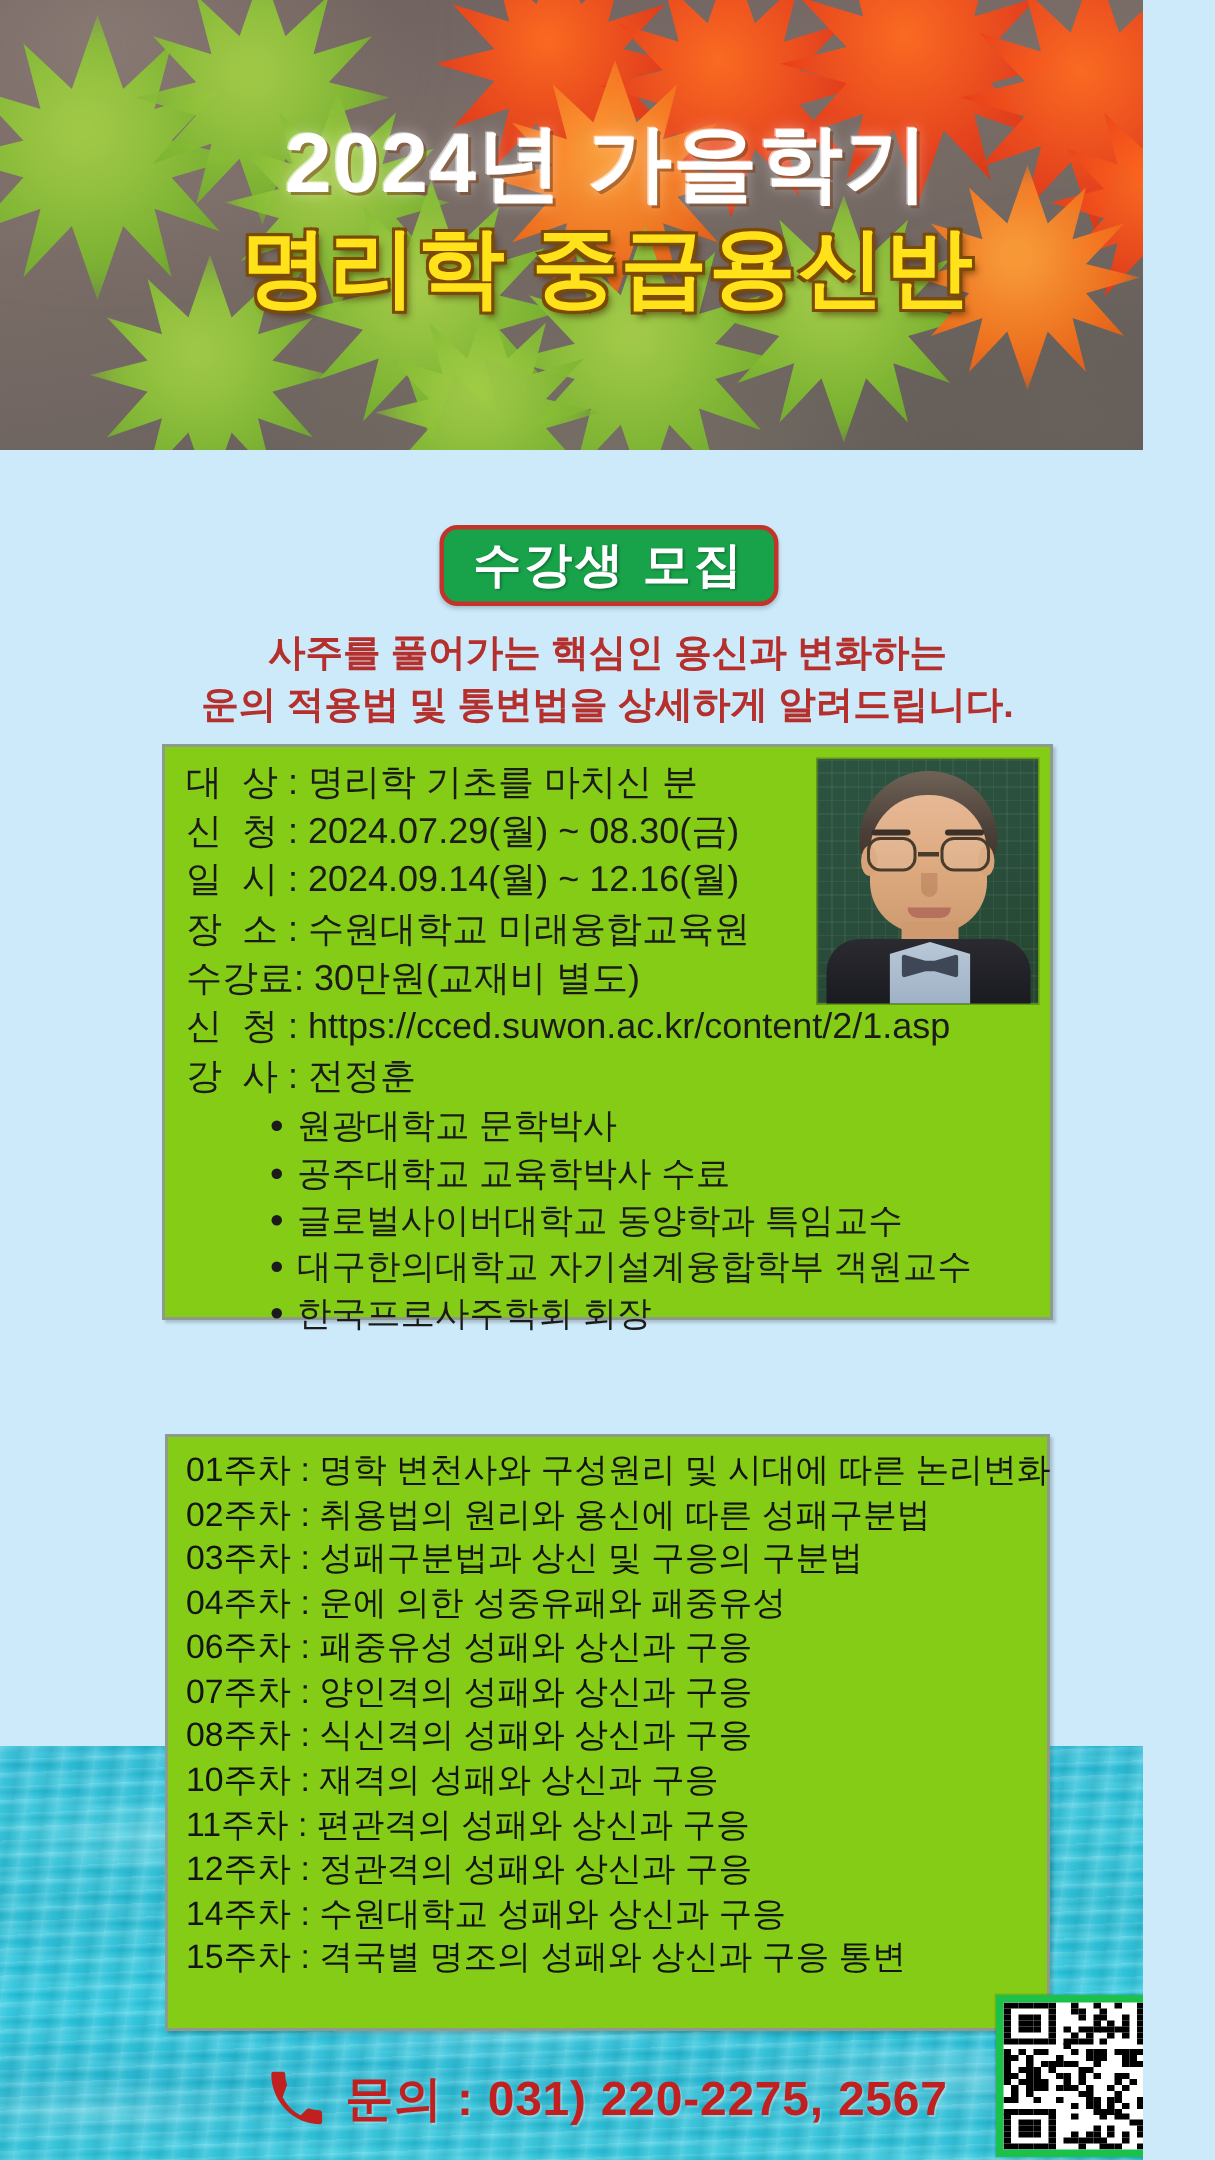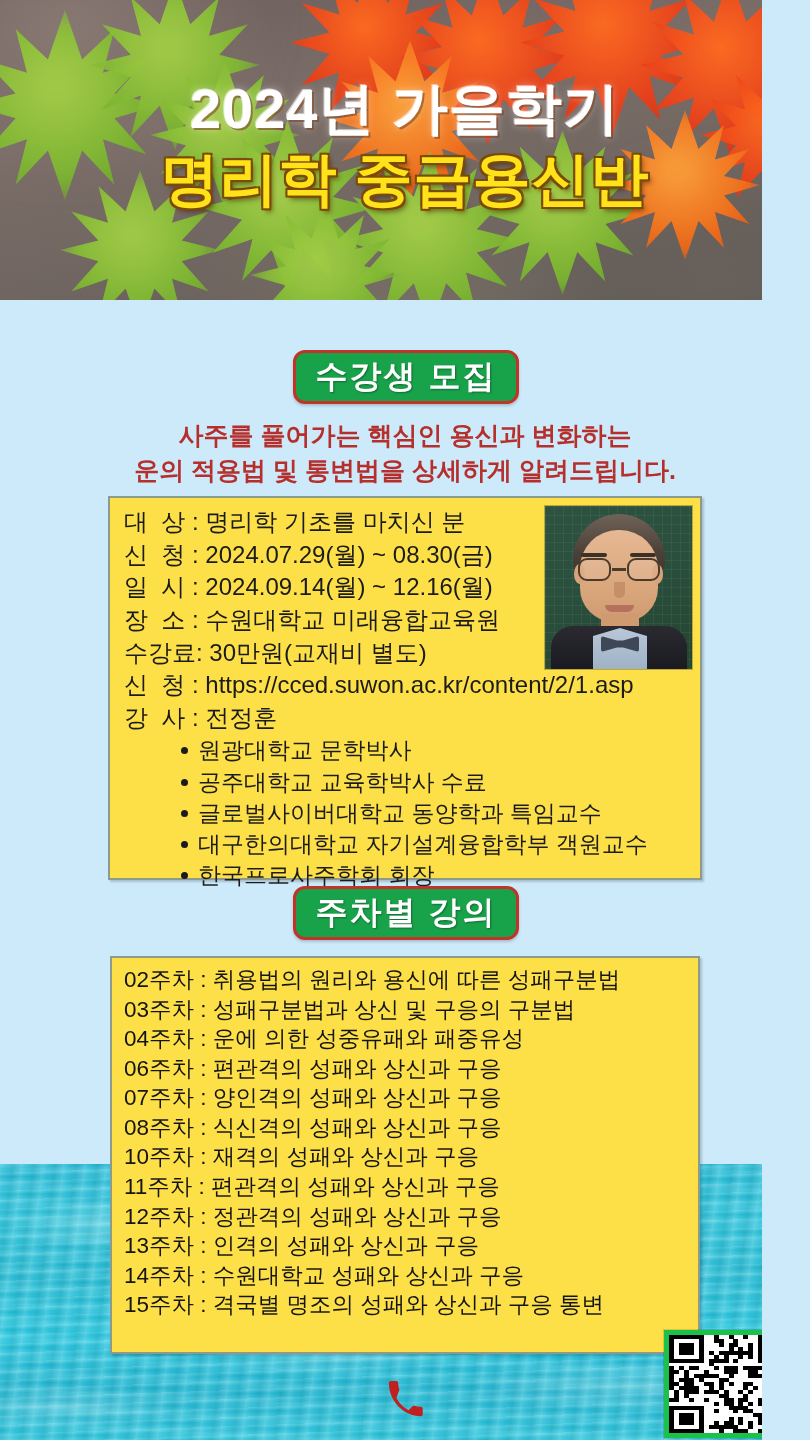--- a/index.html
+++ b/index.html
@@ -103,21 +103,21 @@
   
   .intro {
     position:absolute; left:0; top:418px; width:810px;
     text-align:center; color:#b5302c;
     font-size:25px; font-weight:600; line-height:1.38;
   }
 
   
   .box {
     position:absolute;
-    background:#fde047;
+    background:#84cc16;
     border:2px solid #8d9a8d;
     box-shadow:2px 2px 2px rgba(0,0,0,.18);
   }
   #info-box   { left:108px; top:496px; width:594px; height:384px; }
   #weekly-box { left:110px; top:956px; width:590px; height:398px; }
 
   .info-lines {
     position:absolute; left:14px; top:8px; width:566px;
     font-size:24px; color:#1b1b1b; line-height:1.36;
   }
@@ -282,45 +282,45 @@
         <ul class="cred-list">
           <li><span class="dot"></span>원광대학교 문학박사</li>
           <li><span class="dot"></span>공주대학교 교육학박사 수료</li>
           <li><span class="dot"></span>글로벌사이버대학교 동양학과 특임교수</li>
           <li><span class="dot"></span>대구한의대학교 자기설계융합학부 객원교수</li>
           <li><span class="dot"></span>한국프로사주학회 회장</li>
         </ul>
       </div>
   </div>
 
-  <div class="badge" id="badge-weekly">주차별 강의</div>
 
   <div class="box" id="weekly-box">
     <div class="weekly-list" id="weekly-list">
+        <div class="week-row">01주차 : 명학 변천사와 구성원리 및 시대에 따른 논리변화</div>
         <div class="week-row">02주차 : 취용법의 원리와 용신에 따른 성패구분법</div>
         <div class="week-row">03주차 : 성패구분법과 상신 및 구응의 구분법</div>
         <div class="week-row">04주차 : 운에 의한 성중유패와 패중유성</div>
-        <div class="week-row">06주차 : 편관격의 성패와 상신과 구응</div>
+        <div class="week-row">06주차 : 패중유성 성패와 상신과 구응</div>
         <div class="week-row">07주차 : 양인격의 성패와 상신과 구응</div>
         <div class="week-row">08주차 : 식신격의 성패와 상신과 구응</div>
         <div class="week-row">10주차 : 재격의 성패와 상신과 구응</div>
         <div class="week-row">11주차 : 편관격의 성패와 상신과 구응</div>
         <div class="week-row">12주차 : 정관격의 성패와 상신과 구응</div>
-        <div class="week-row">13주차 : 인격의 성패와 상신과 구응</div>
         <div class="week-row">14주차 : 수원대학교 성패와 상신과 구응</div>
         <div class="week-row">15주차 : 격국별 명조의 성패와 상신과 구응 통변</div>
       </div>
   </div>
 
   <div class="footer">
     <span class="phone-icon">
       <svg width="38" height="38" viewBox="0 0 24 24" aria-hidden="true">
         <path d="M6.6 10.8c1.7 3.3 4.3 5.9 7.6 7.6l2.5-2.5c.3-.3.8-.4 1.2-.3 1.3.4 2.7.7 4.1.7.7 0 1.2.5 1.2 1.2V21c0 .7-.5 1.2-1.2 1.2C11.3 22.2 1.8 12.7 1.8 1.2 1.8.5 2.3 0 3 0h3.5c.7 0 1.2.5 1.2 1.2 0 1.4.2 2.8.7 4.1.1.4 0 .9-.3 1.2L6.6 10.8z" fill="#c02020"></path>
       </svg>
     </span>
+    <span class="contact">문의 : 031) 220-2275, 2567</span>
   </div>
 
   <div class="qr">
     <div class="qr-inner" id="qr-inner">
         <div class="qr-cell" style="left: 0px; top: 0px; width: 5px; height: 4px;"></div>
         <div class="qr-cell" style="left: 4.96px; top: 0px; width: 5px; height: 4px;"></div>
         <div class="qr-cell" style="left: 9.92px; top: 0px; width: 5px; height: 4px;"></div>
         <div class="qr-cell" style="left: 14.88px; top: 0px; width: 5px; height: 4px;"></div>
         <div class="qr-cell" style="left: 19.84px; top: 0px; width: 5px; height: 4px;"></div>
         <div class="qr-cell" style="left: 24.8px; top: 0px; width: 5px; height: 4px;"></div>

